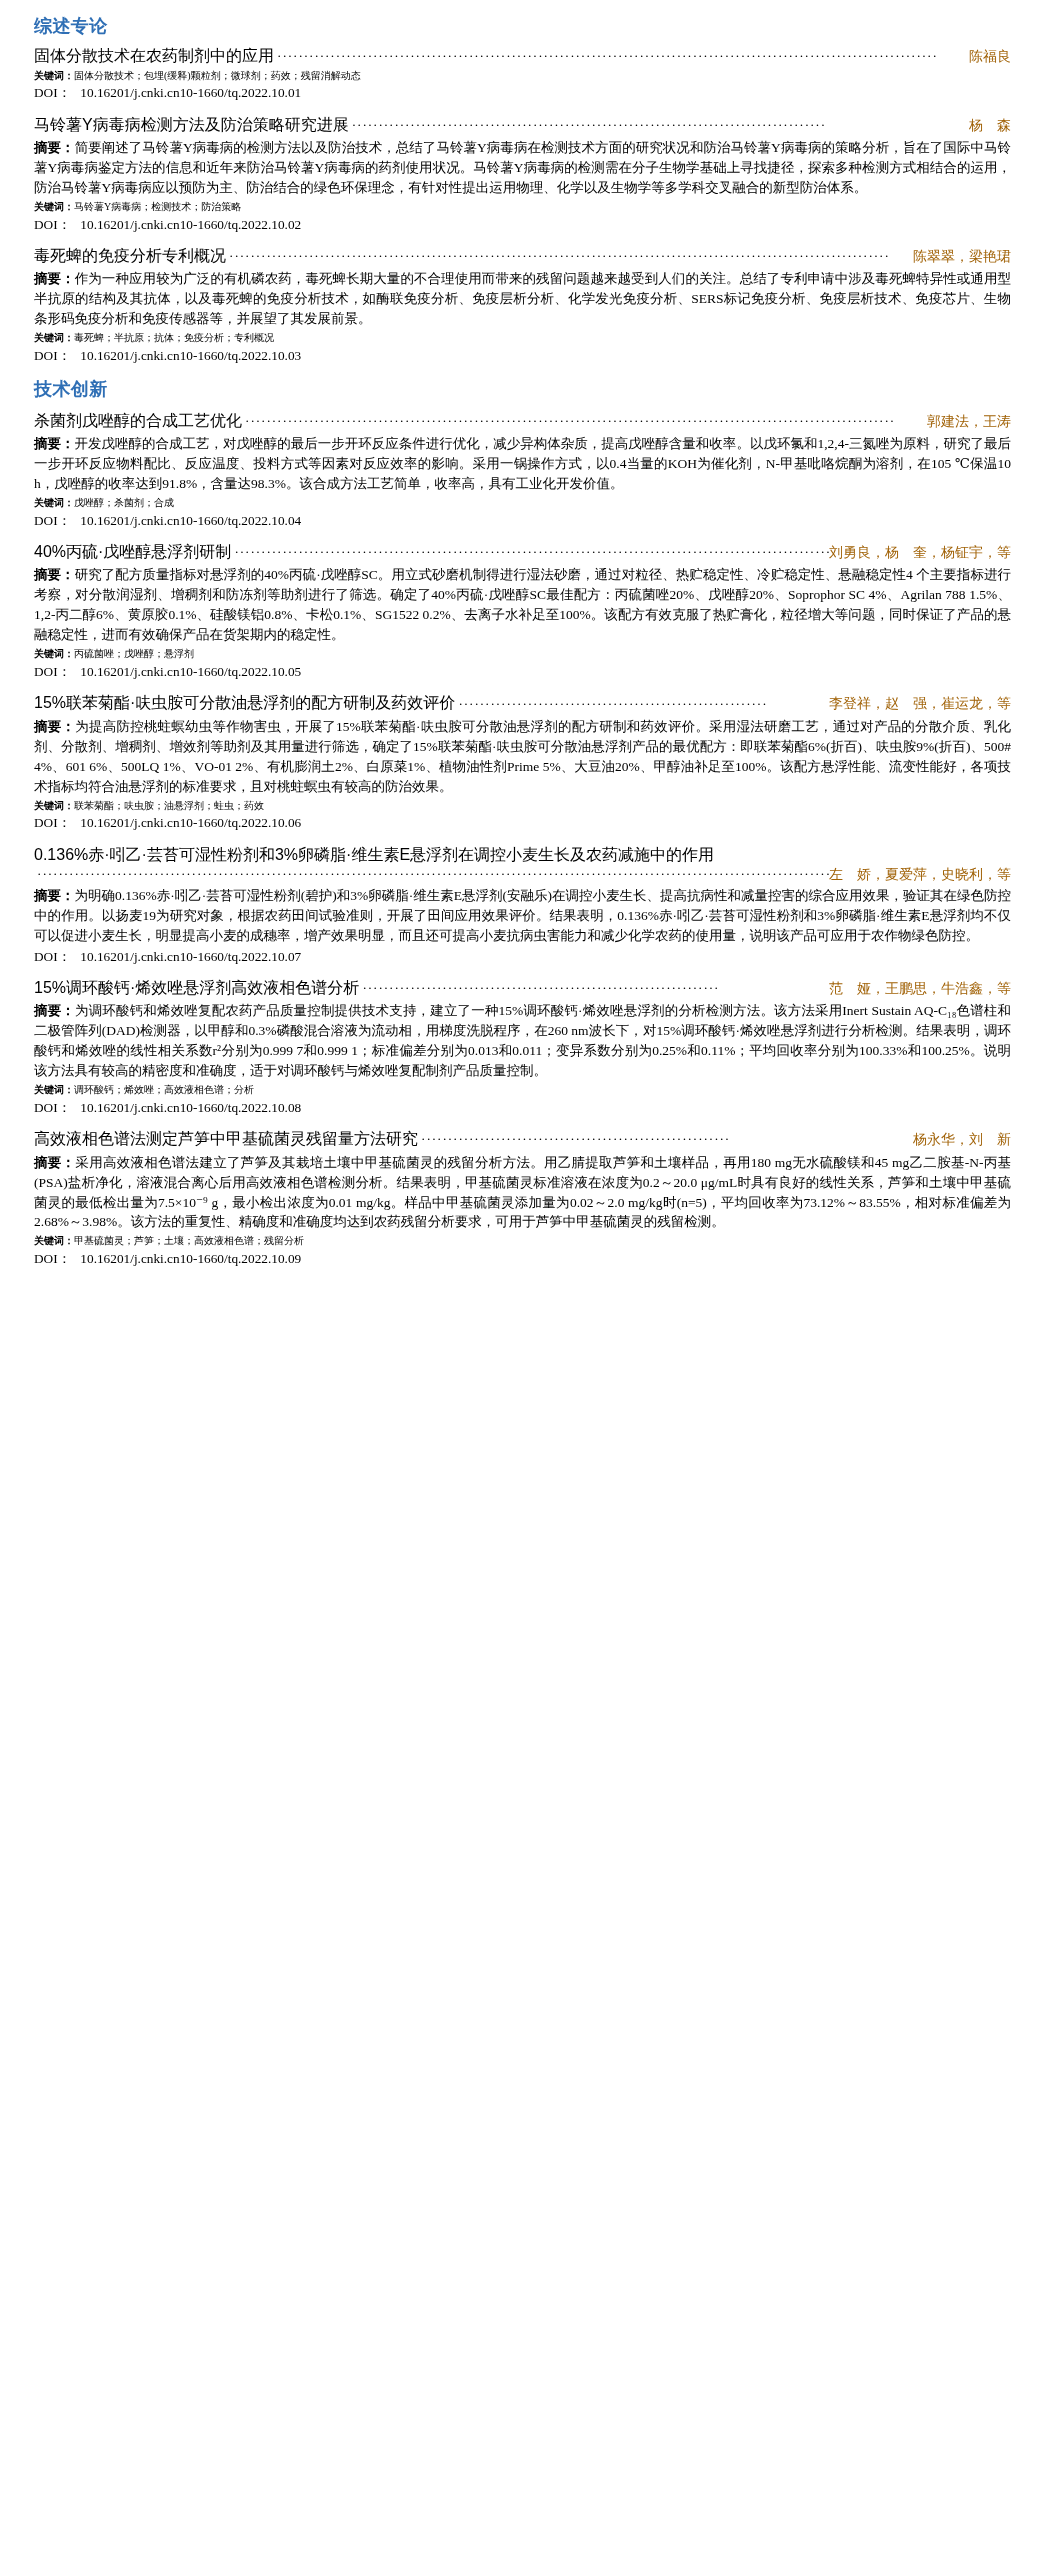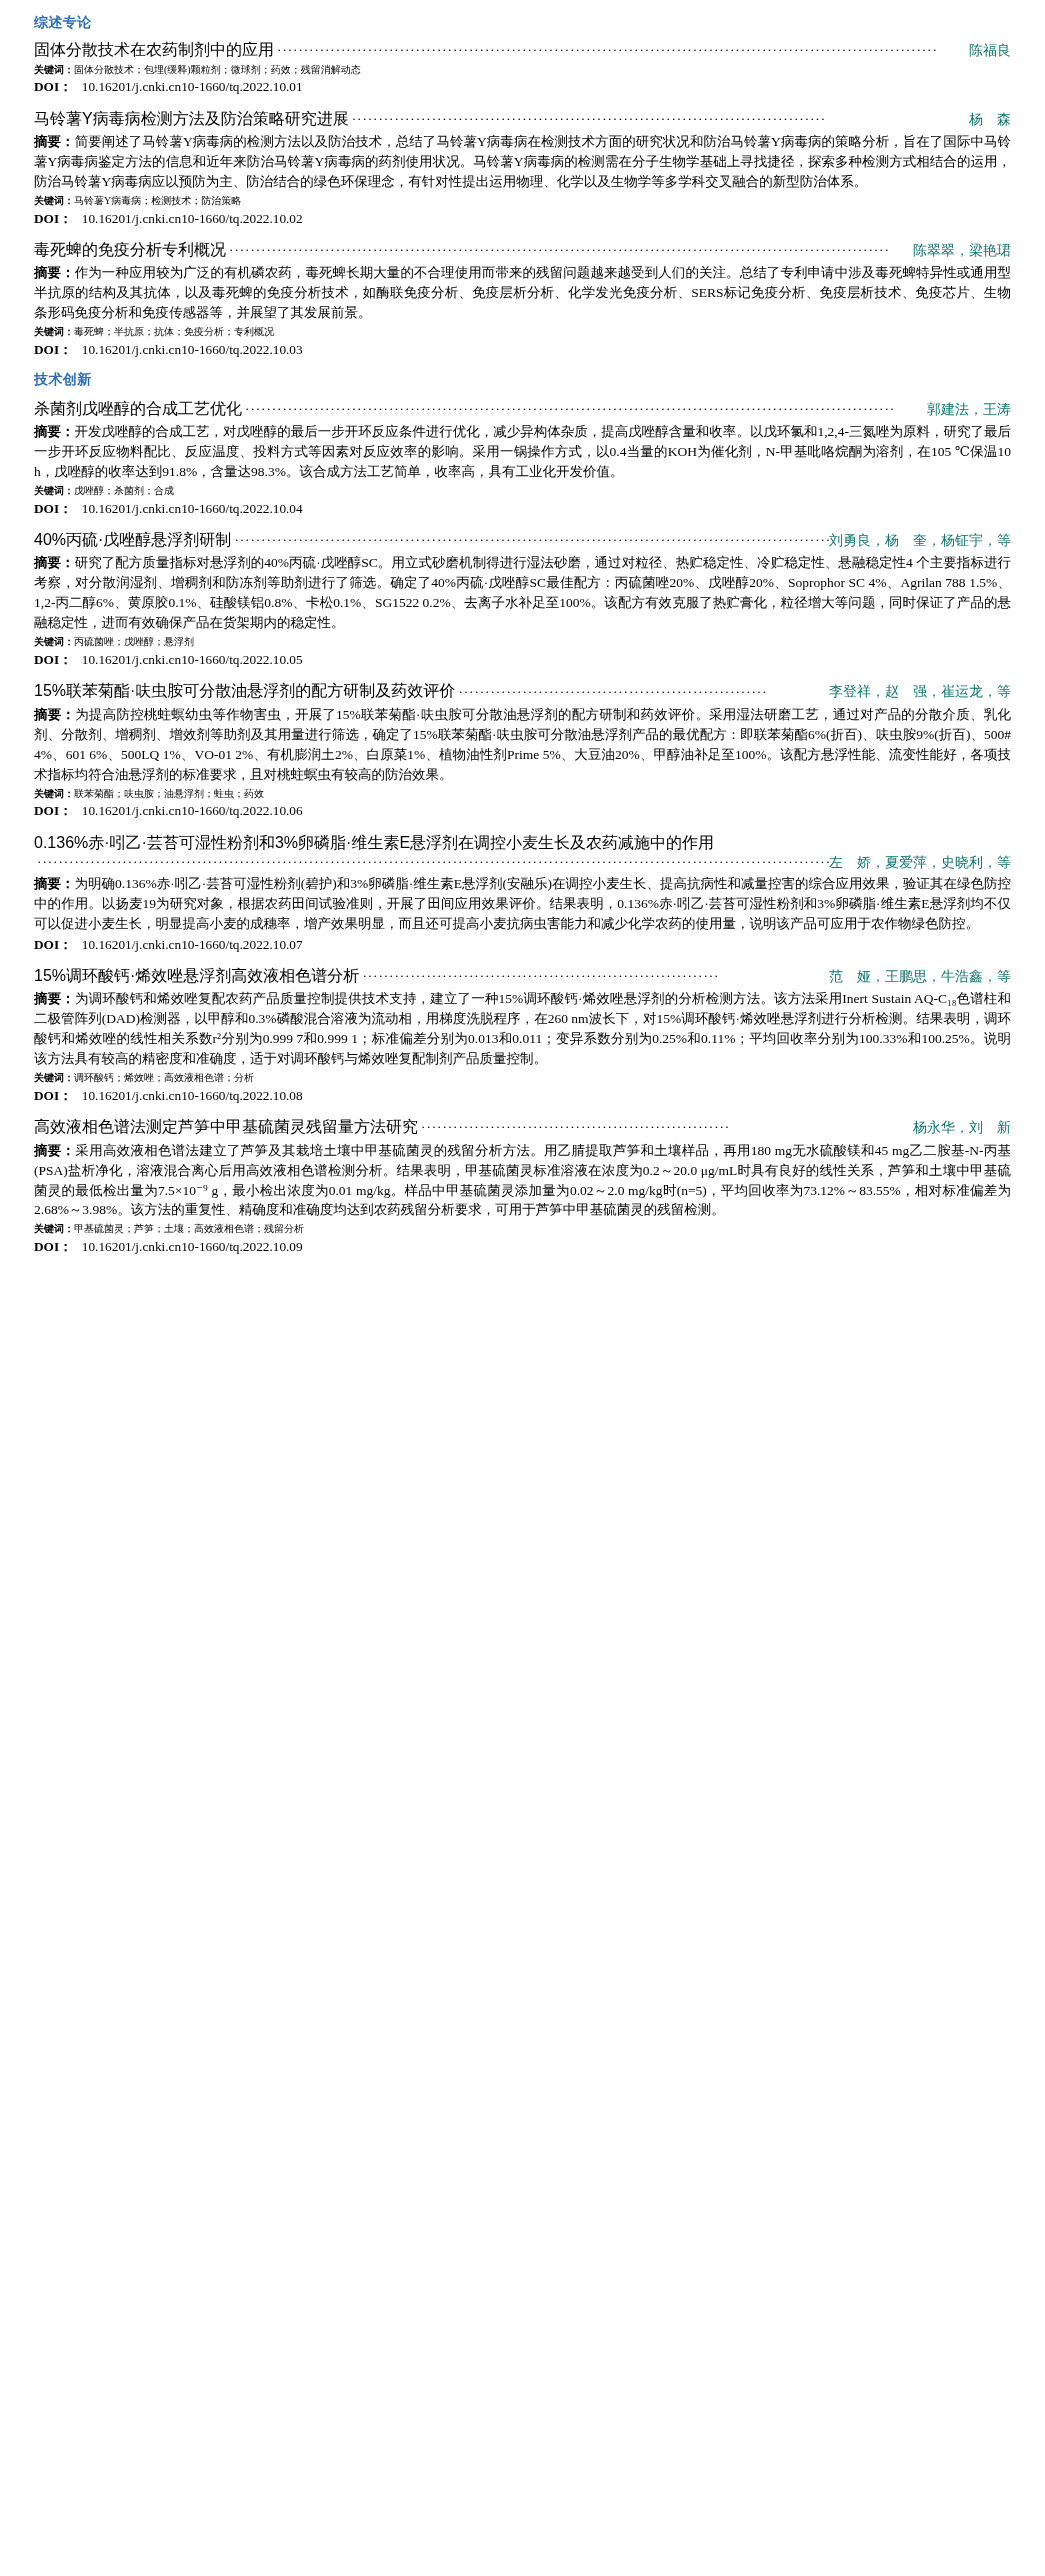--- a/index.html
+++ b/index.html
@@ -13,21 +13,21 @@
     font-family: "Liberation Serif", "DejaVu Serif", serif;
     color: #000;
   }
   .page {
     width: 1045px;
     padding: 14px 34px 31px 34px;
   }
   .section-heading {
     color: #2f6fb5;
     font-family: "Liberation Sans", sans-serif;
-    font-size: 14px;
+    font-size: 18px;
     font-weight: bold;
     margin: 1.6px 0 7.8px 0;
     letter-spacing: 0.4px;
   }
   .section-heading.first { margin-top: 0; }
   .section-heading.second { margin-top: 4px; margin-bottom: 9.4px; }
 
   .article {
     margin-bottom: 12.5px;
   }
@@ -51,42 +51,42 @@
     letter-spacing: 0.9px;
     color: #000;
     padding: 0 3.1px;
     position: relative;
     bottom: 0.8px;
   }
   .authors {
     font-family: Liberation Mono, monospace;
     font-size: 14px;
     white-space: nowrap;
-    color: #0f766e;
+    color: #a16207;
   }
   .abstract {
     font-size: 13.5px;
     line-height: 1.48;
     text-align: justify;
     margin-top: 2.3px;
   }
   .abstract .lbl {
     font-weight: bold;
   }
   .keywords {
     font-size: 10px;
     line-height: 1.5;
     margin-top: 1px;
   }
   .keywords .lbl { font-weight: bold; }
   .doi-wrap {
     margin-top: 1.6px;
     font-size: 13.3px;
   }
-  .doi-wrap .lbl { font-weight: bold; }
+  .doi-wrap .lbl { font-weight: normal; }
   .doi-wrap .val { margin-left: 9.4px; }
 </style>
 </head>
 <body>
 
 <div class="page">
 
   <div class="section-heading first">综述专论</div>
 
   <div class="article">

